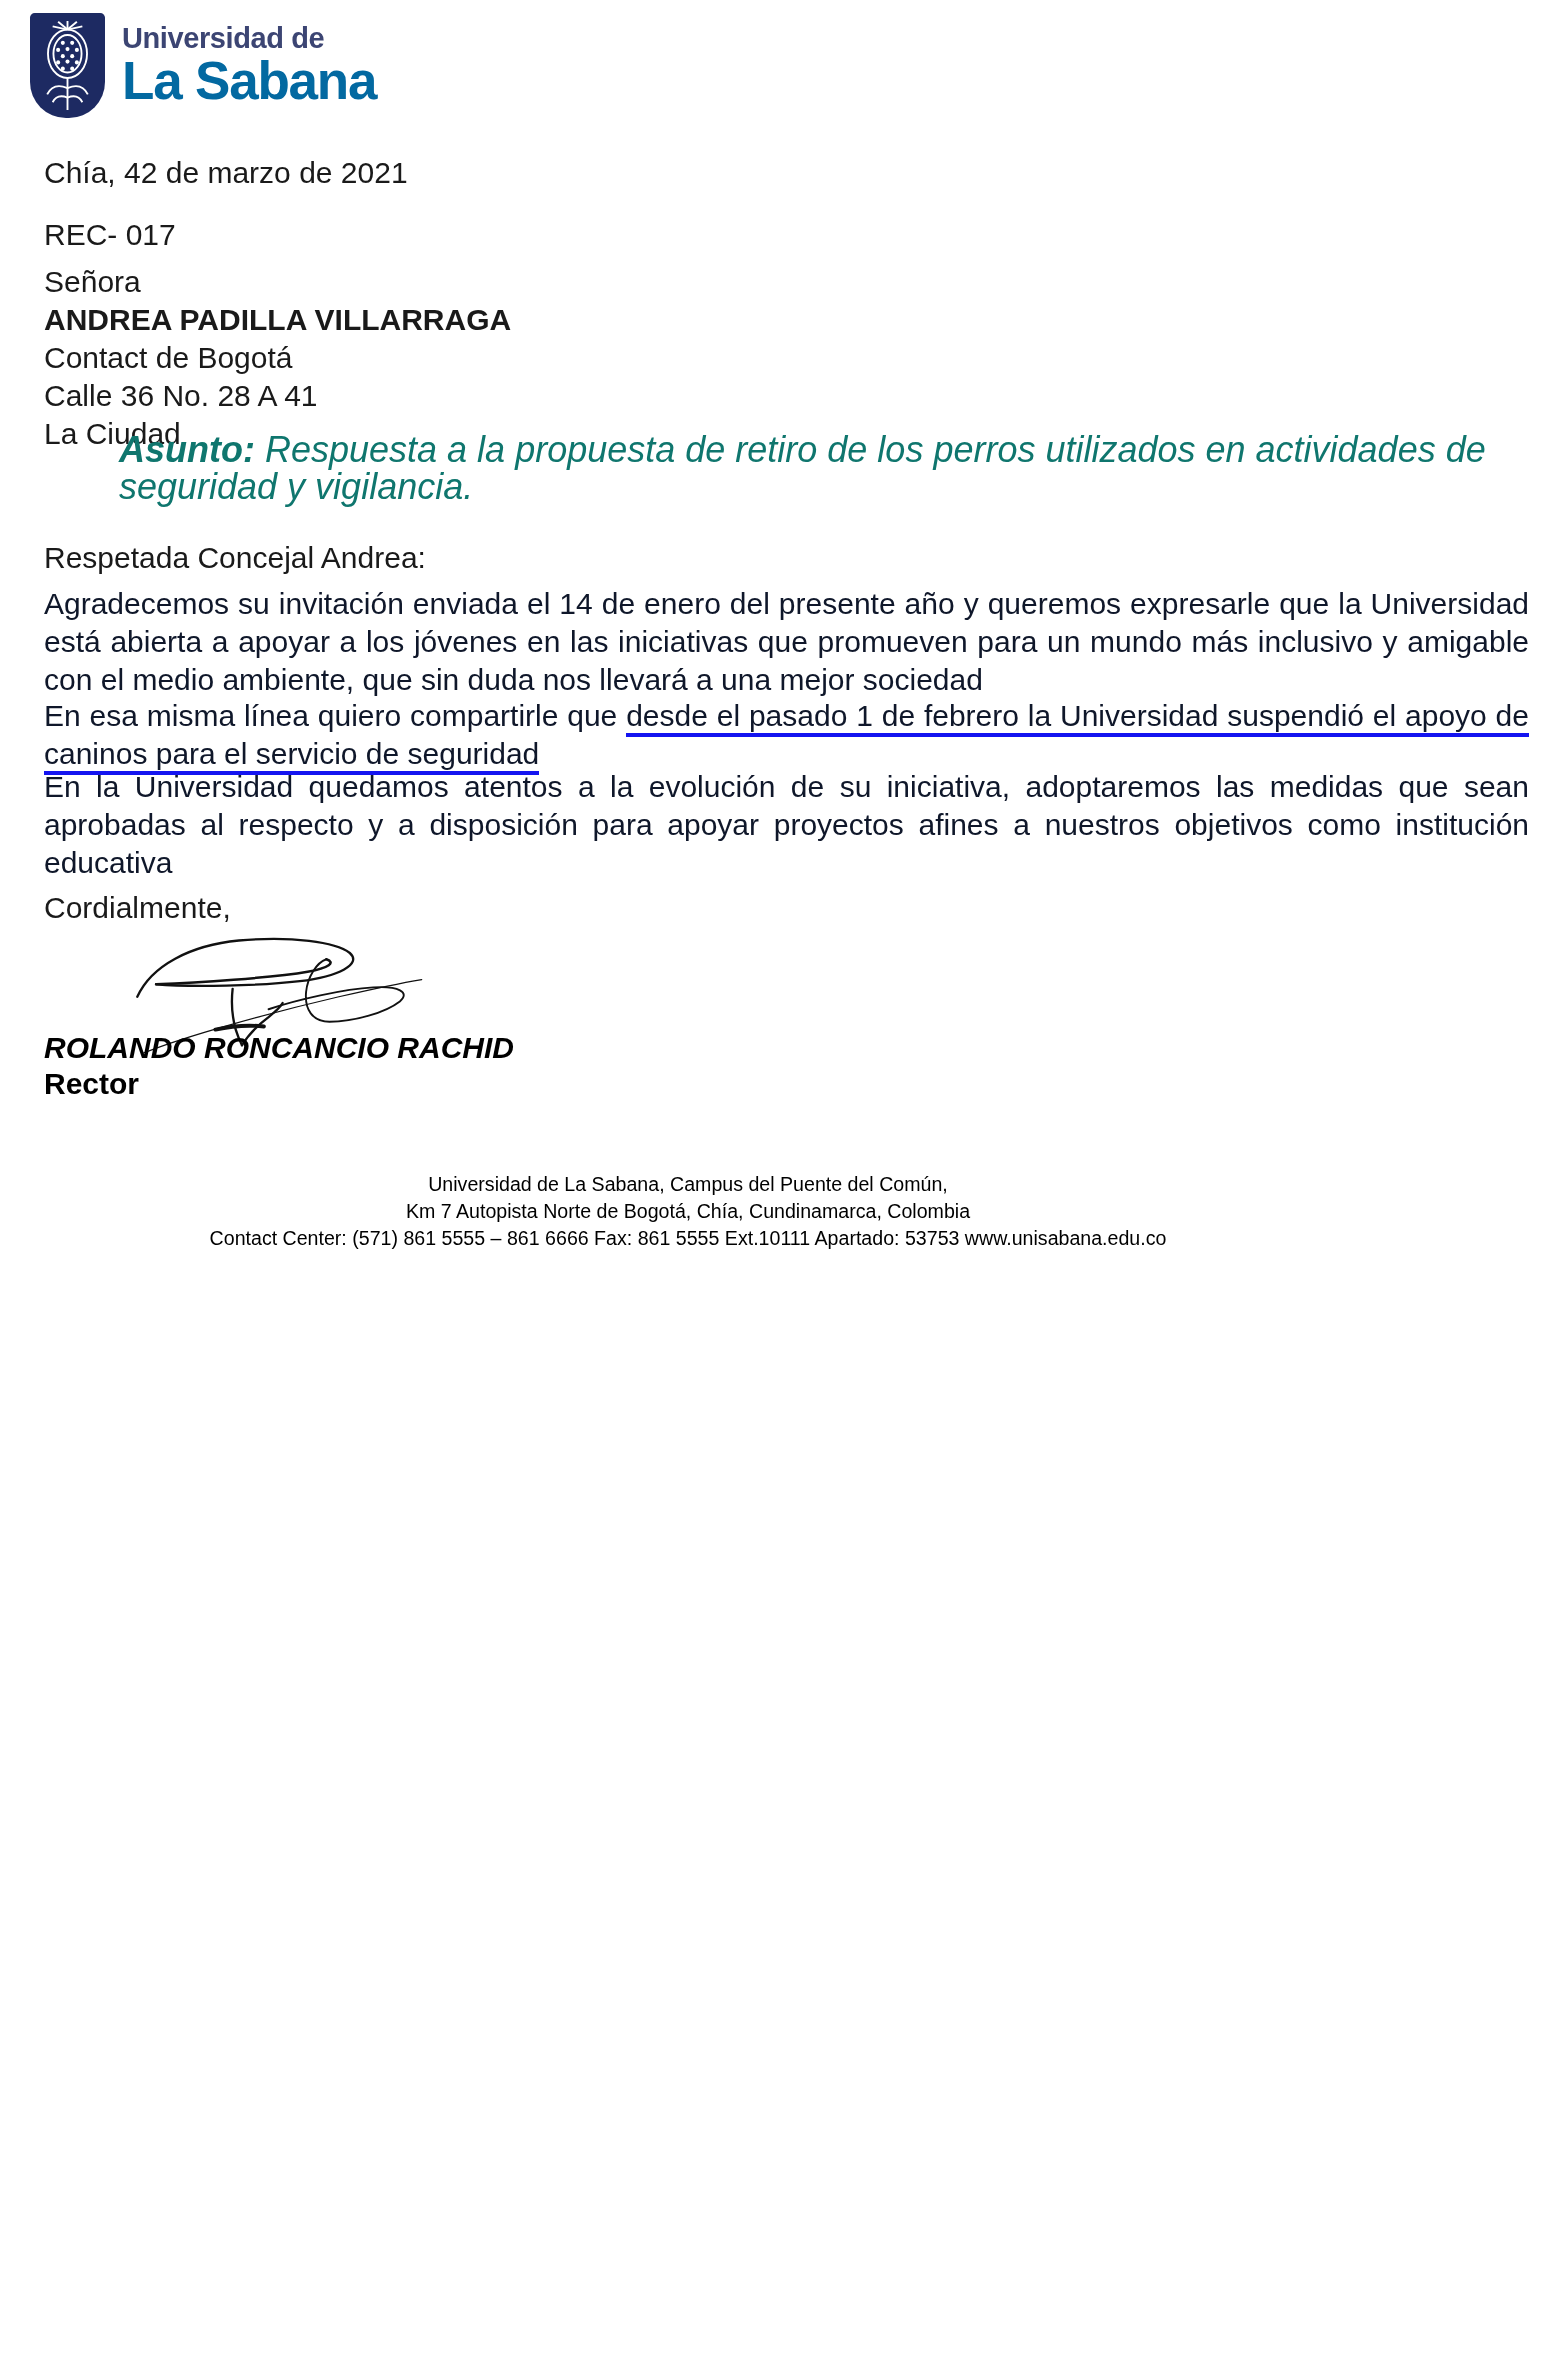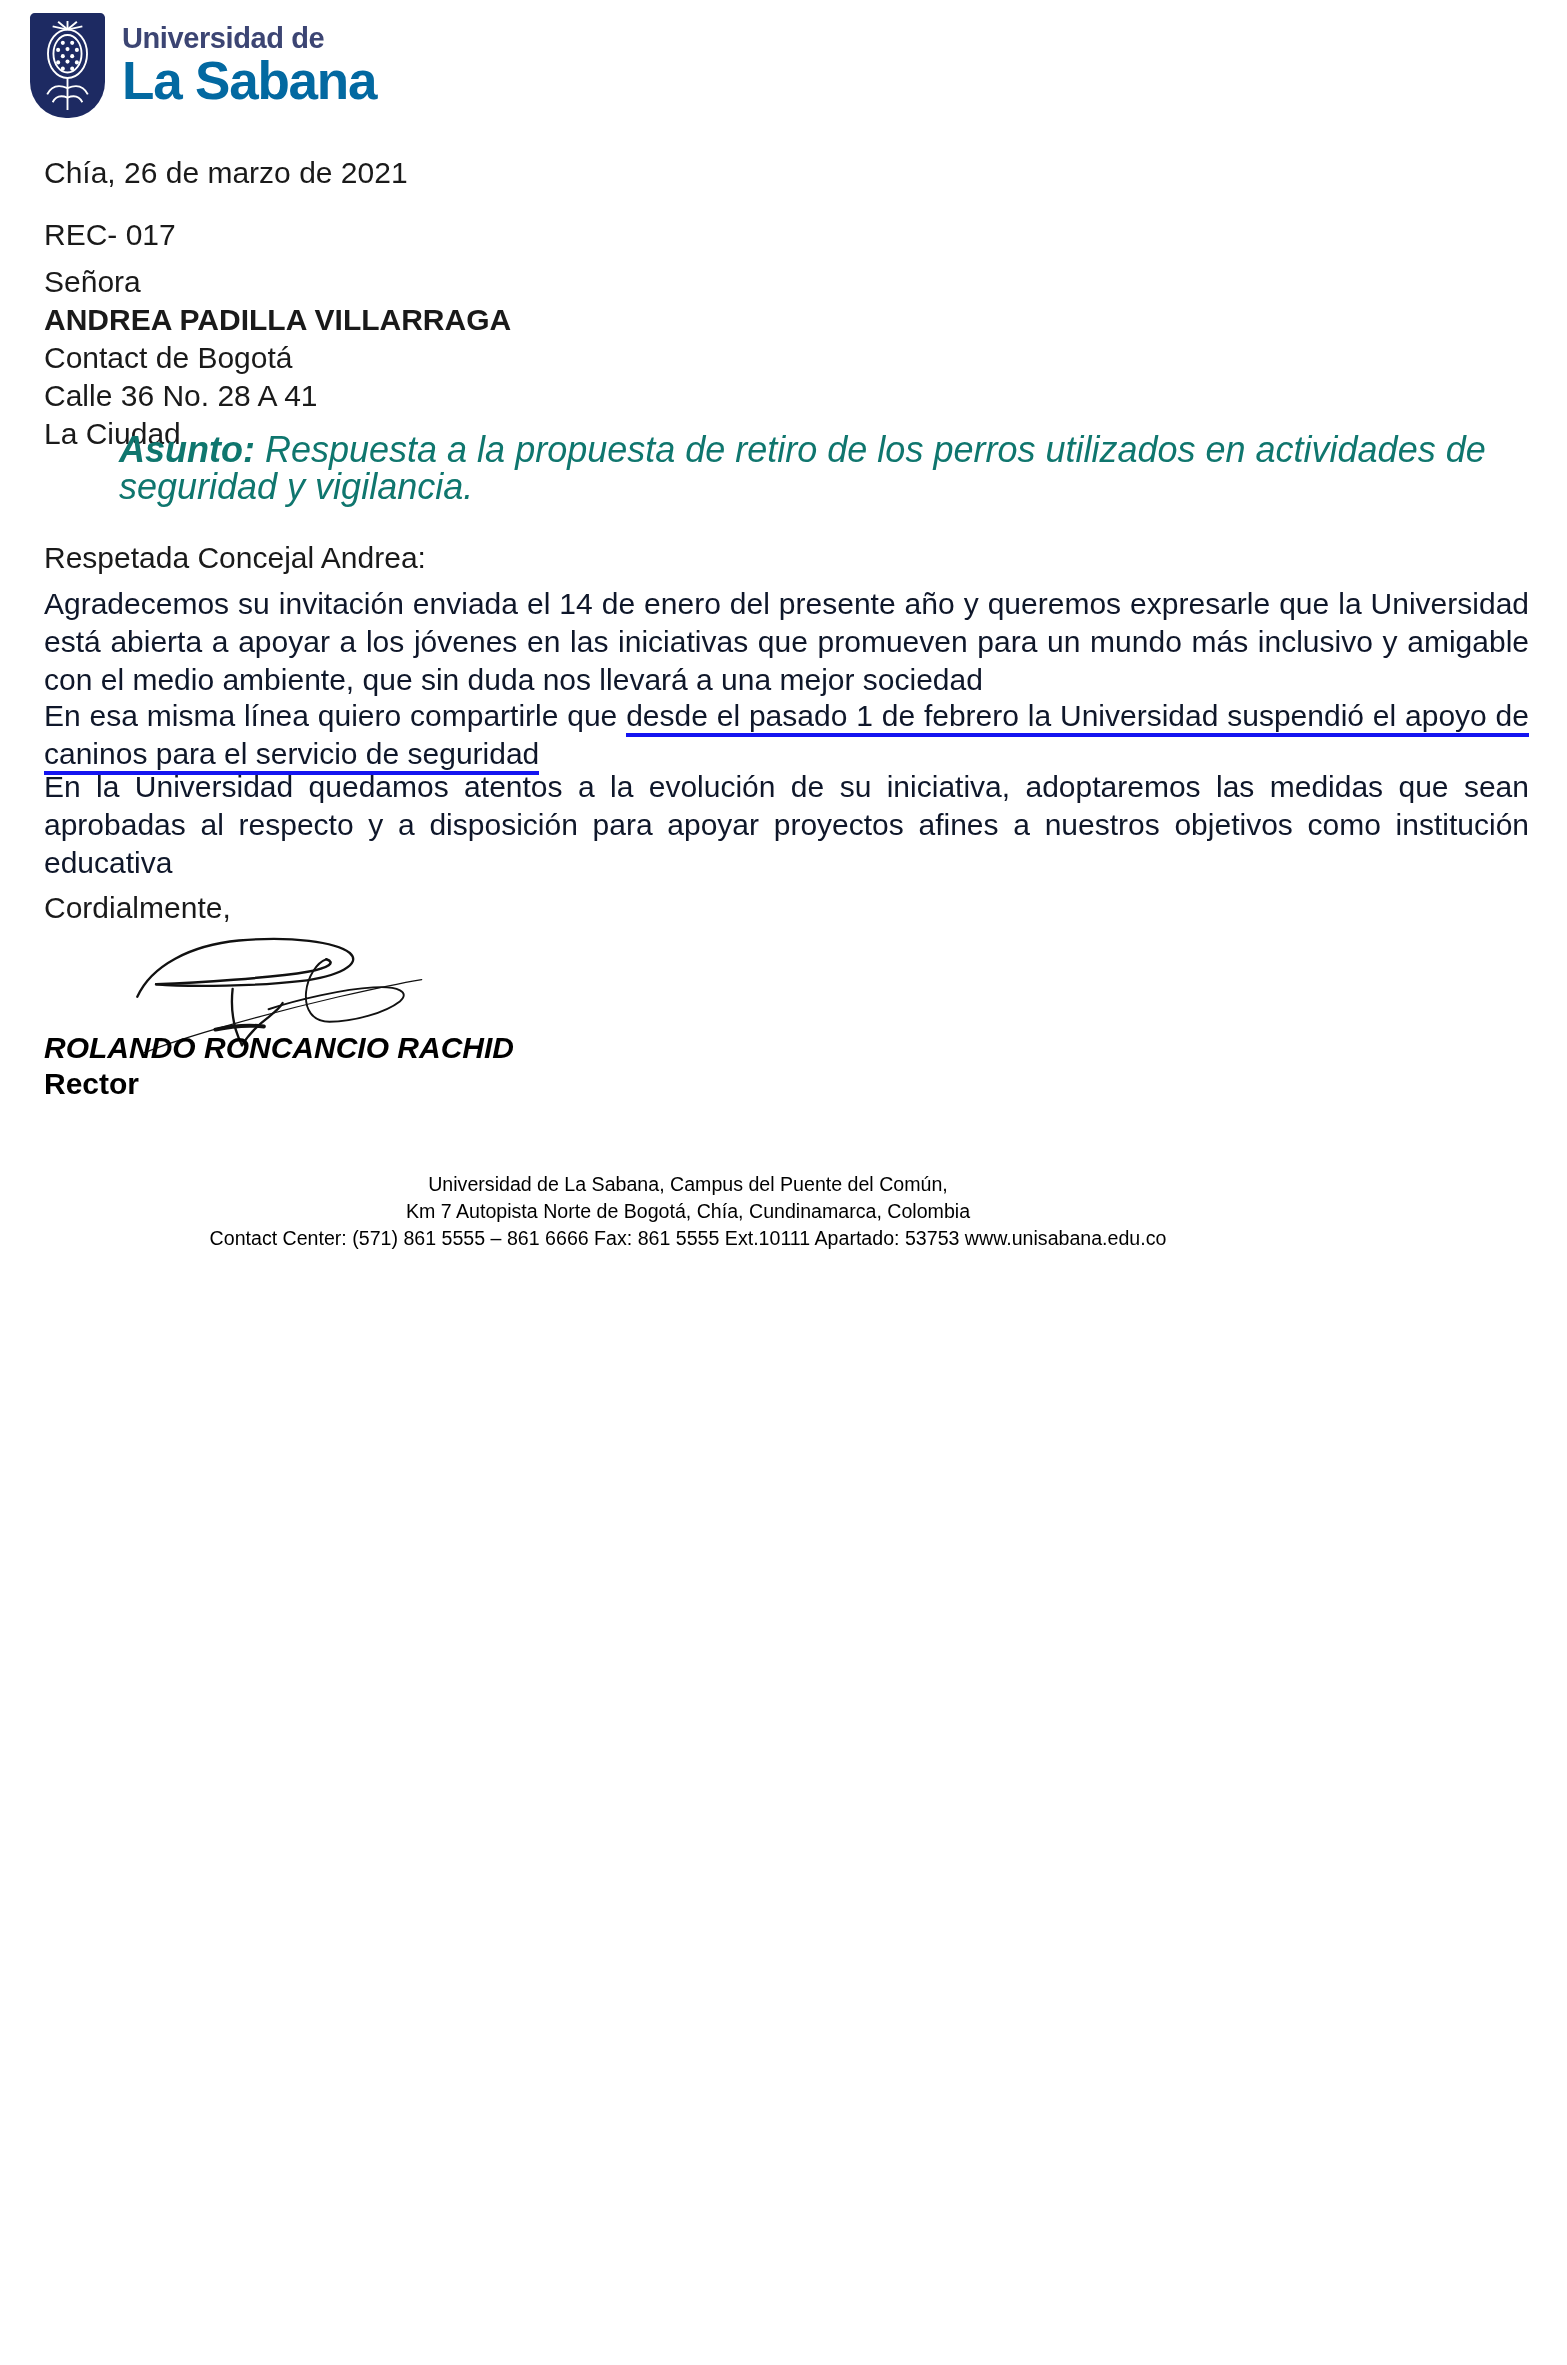--- a/index.html
+++ b/index.html
@@ -161,21 +161,21 @@
         </g>
       </svg>
     </div>
     <div class="wordmark">
       <div class="wm-top">Universidad de</div>
       <div class="wm-bottom">La Sabana</div>
     </div>
   </div>
 
   <div class="blk" id="date-line">
-    <div class="line">Chía, 26 de marzo de 2021</div>
+    <div class="line">Chía, 42 de marzo de 2021</div>
   </div>
 
   <div class="blk" id="ref-line">
     <div class="line">REC- 017</div>
   </div>
 
   <div class="blk" id="addressee">
     <div class="line">Señora</div>
     <div class="line addr-name">ANDREA PADILLA VILLARRAGA</div>
     <div class="line">Contact de Bogotá</div>

